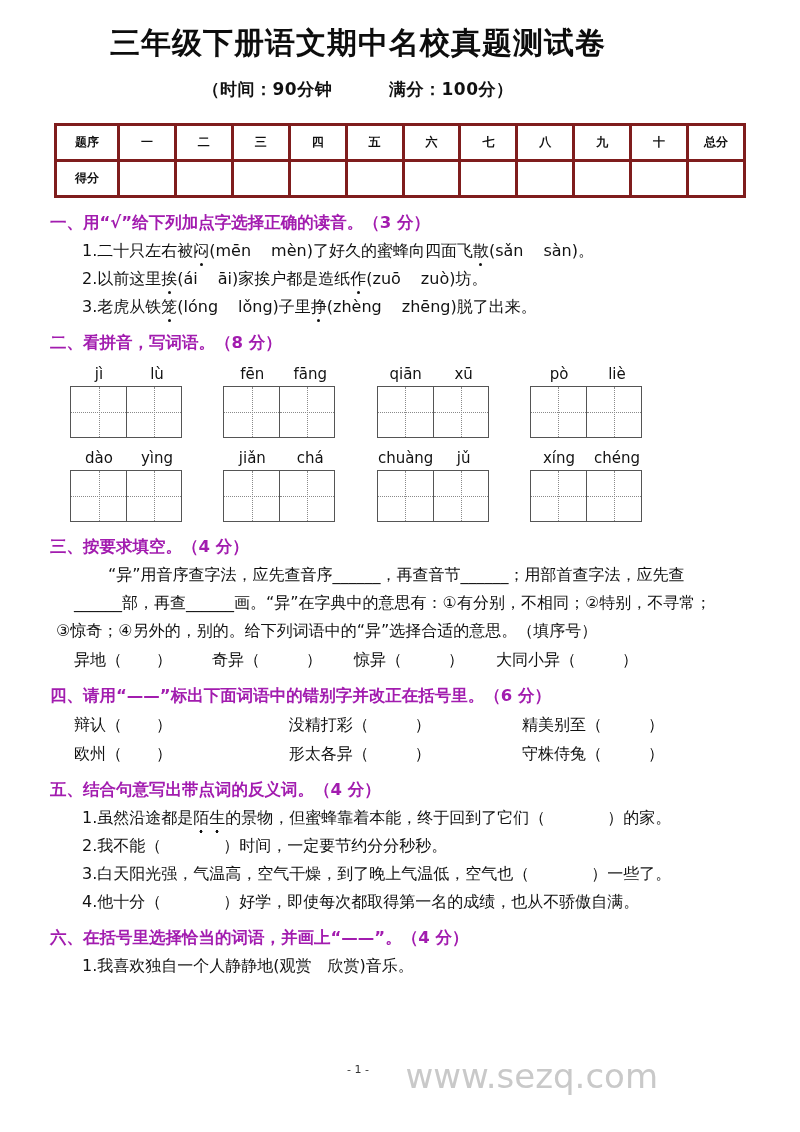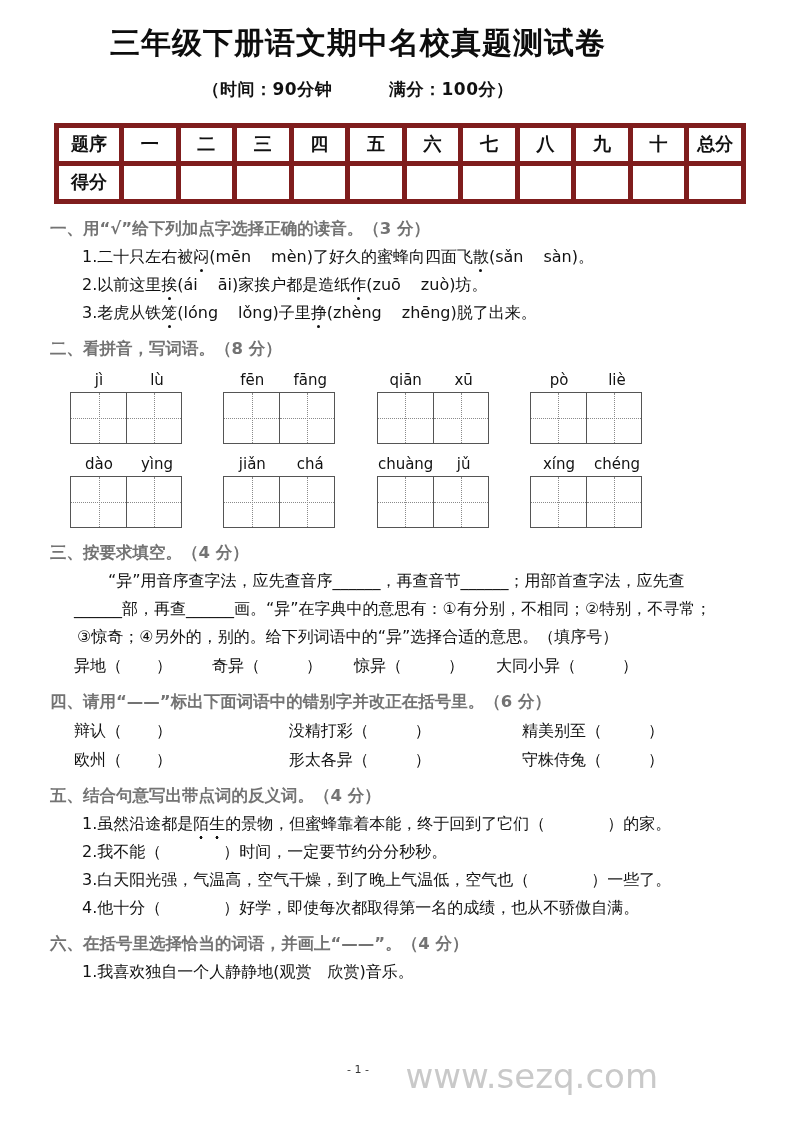--- a/index.html
+++ b/index.html
@@ -45,37 +45,37 @@
   .subtitle .gap { display: inline-block; width: 44px; }
 
   
   .score-table {
     width: 692px;
     margin: 22px 0 0 2px;
     border-collapse: collapse;
     table-layout: fixed;
   }
   .score-table td {
-    border: 5px solid #7f1d1d;
+    border: 3px solid #7f1d1d;
     height: 31px;
     text-align: center;
     vertical-align: middle;
-    font-size: 18px;
+    font-size: 12px;
     font-weight: bold;
     color: #111;
   }
   .score-table td.head-cell { width: 58px; }
 
   
   .sec-head {
     font-size: 16.5px;
     font-weight: bold;
     margin: 14px 0 4px -2px;
     letter-spacing: 0px;
-    color: #737373;
+    color: #a21caf;
     white-space: nowrap;
   }
   .q-line {
     font-size: 16px;
     margin: 7px 0 0 30px;
     letter-spacing: 0px;
     color: #111;
     white-space: nowrap;
   }
   .q-line.indent2 { margin-left: 0px; }
@@ -328,21 +328,21 @@
       <div class="tzg">
           <div class="cell"></div>
           <div class="cell"></div>
         </div>
     </div>
   </div>
 
   <div class="sec-head">三、按要求填空。（4 分）</div>
   <div class="q-line indent2" style="margin-left:56px;">“异”用音序查字法，应先查音序______，再查音节______；用部首查字法，应先查</div>
   <div class="q-line indent2" style="margin-left:22px;">______部，再查______画。“异”在字典中的意思有：①有分别，不相同；②特别，不寻常；</div>
-  <div class="q-line indent2" style="margin-left:25px;">③惊奇；④另外的，别的。给下列词语中的“异”选择合适的意思。（填序号）</div>
+  <div class="q-line indent2" style="margin-left:4px;">③惊奇；④另外的，别的。给下列词语中的“异”选择合适的意思。（填序号）</div>
 
   <div class="word-row" style="margin-left:22px;">
     <span class="w-item"><span>异地（</span><span class="paren-gap"></span><span>）</span></span>
     <span class="sp"></span>
       <span class="sp"></span>
     <span class="w-item"><span>奇异（</span><span class="paren-gap wide"></span><span>）</span></span>
     <span class="sp"></span>
       <span class="sp-sm"></span>
     <span class="w-item"><span>惊异（</span><span class="paren-gap wide"></span><span>）</span></span>
     <span class="sp"></span>

